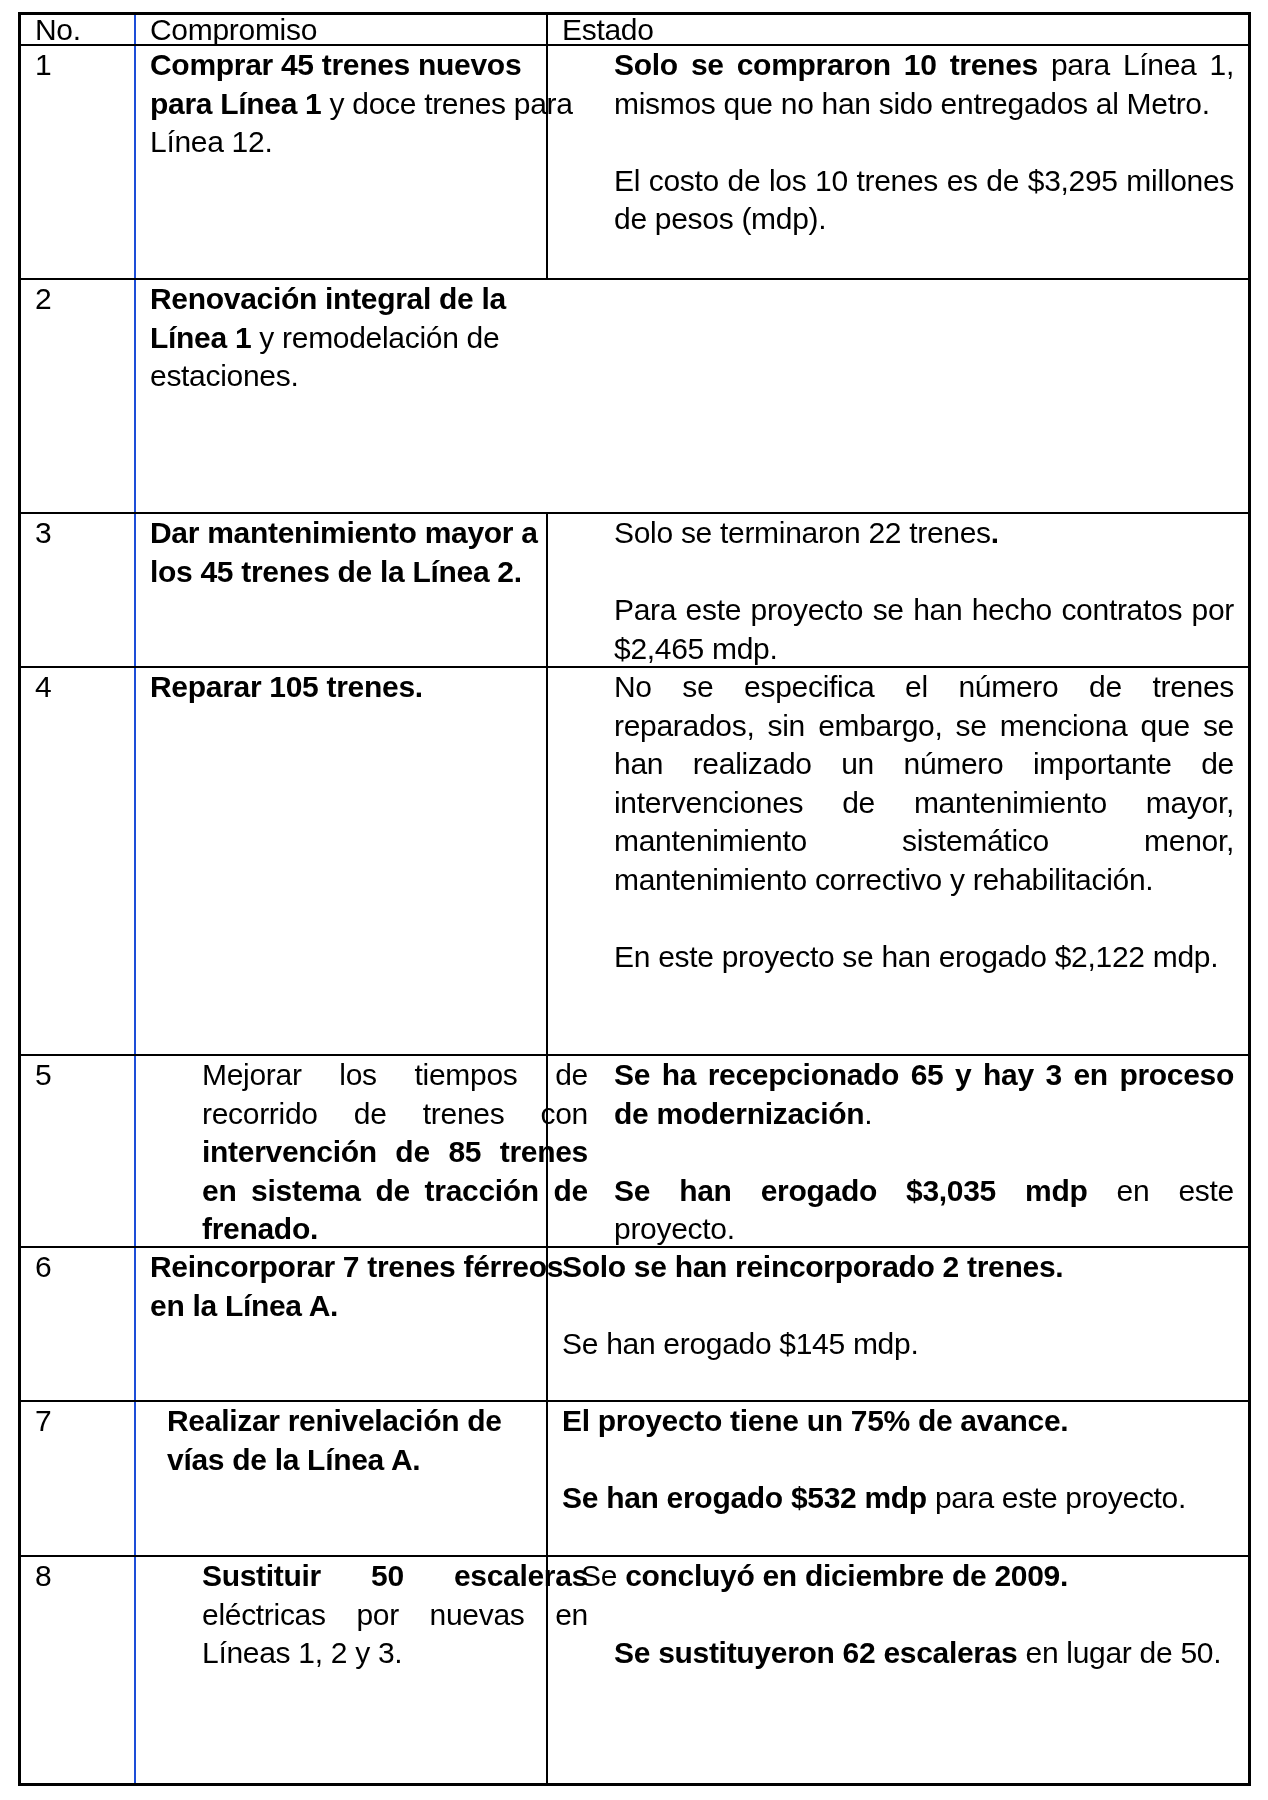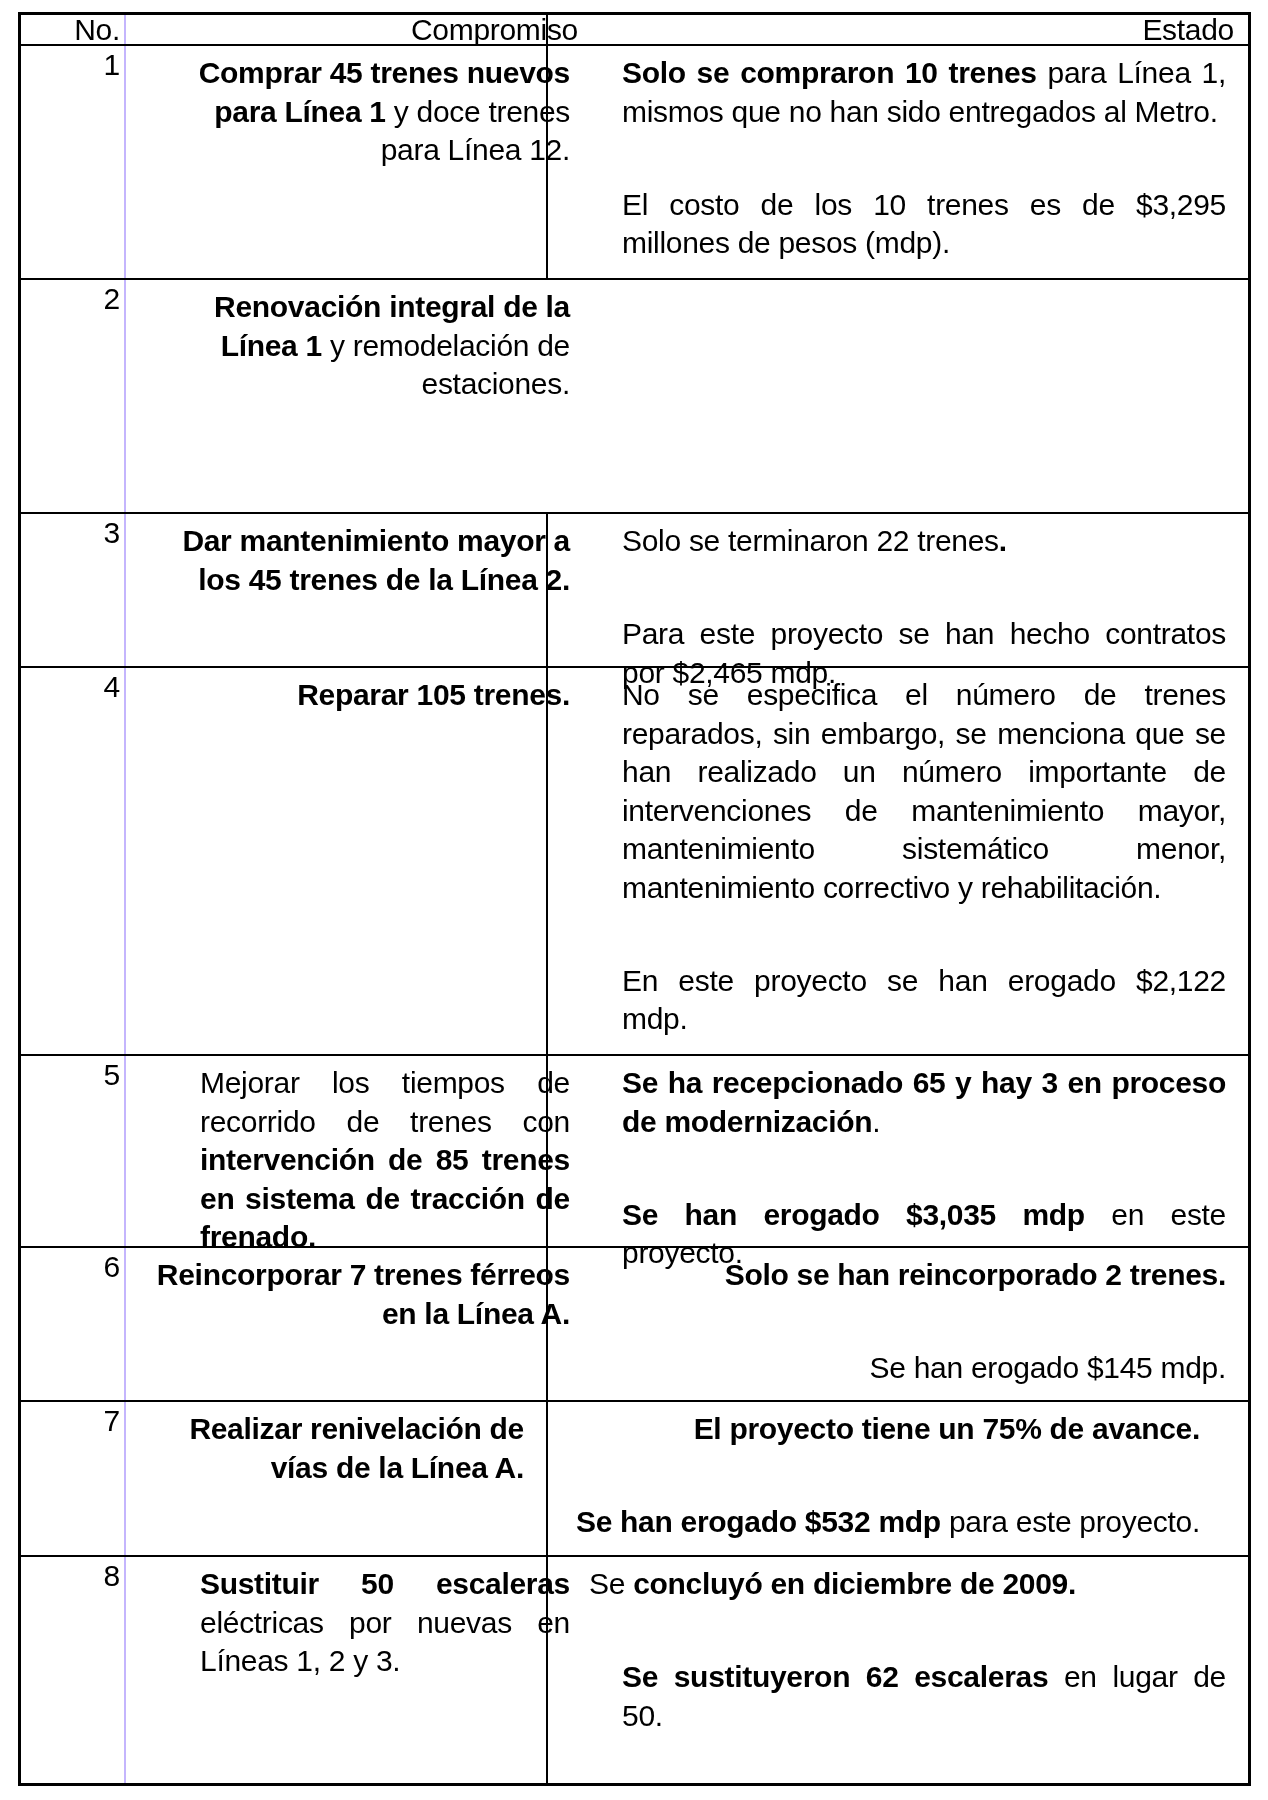--- a/index.html
+++ b/index.html
@@ -8,27 +8,27 @@
     position: absolute; left: 18px; top: 12px;
     width: 1233px; height: 1774px;
     border: 3px solid #000; box-sizing: border-box;
   }
   .row { position: absolute; left: 0; right: 0; border-top: 2px solid #000; box-sizing: border-box; }
   .row.first { border-top: none; }
   .cell {
     position: absolute; top: 0; bottom: 0; box-sizing: border-box;
     font-family: "Liberation Sans", sans-serif;
     font-size: 30px; line-height: 38.5px; color: #000;
-    padding: 0 14px 0 14px; letter-spacing: -0.3px; text-align: right;
+    padding: 0 14px 0 14px; letter-spacing: -0.3px;
   }
   .c-no { left: 0; width: 113px; padding-left: 14px; }
-  .c-comp { left: 103px; width: 468px; border-left: 2px solid #c4b5fd; }
+  .c-comp { left: 113px; width: 468px; border-left: 2px solid #1d4ed8; }
   .c-est { left: 525px; right: 0; border-left: 2px solid #000; }
   .just { text-align: justify; text-align-last: left; padding-left: 33px; }
-  .p { margin: 8px; }
+  .p { margin: 0; }
   .gap { height: 38.5px; }
   b { font-weight: bold; }
 </style>
 </head>
 <body>
 
 <div class="doc">
 
   <div class="row first" style="top:0; height:29px;">
     <div class="cell c-no" style="line-height:30px;"><span>No.</span></div>

